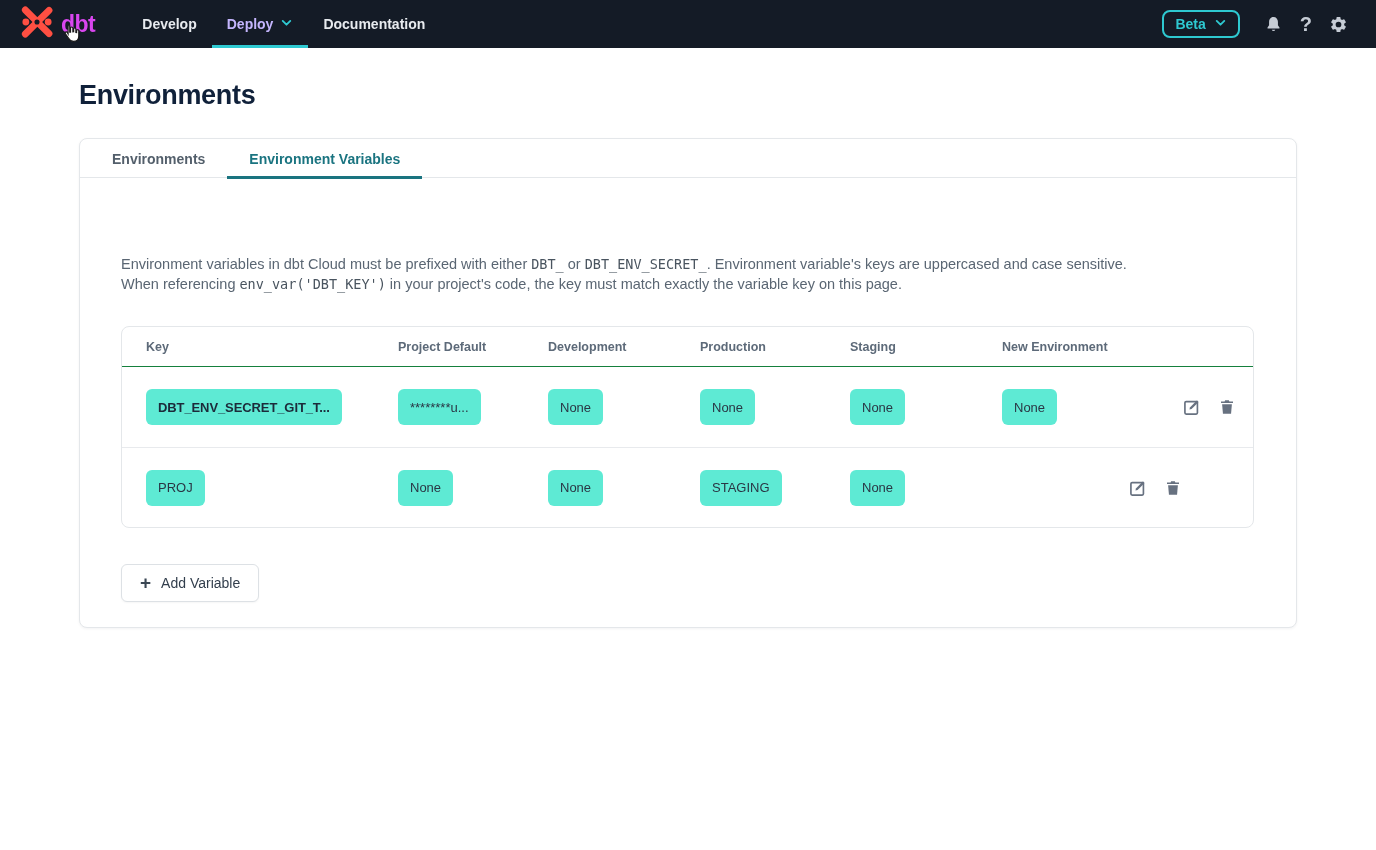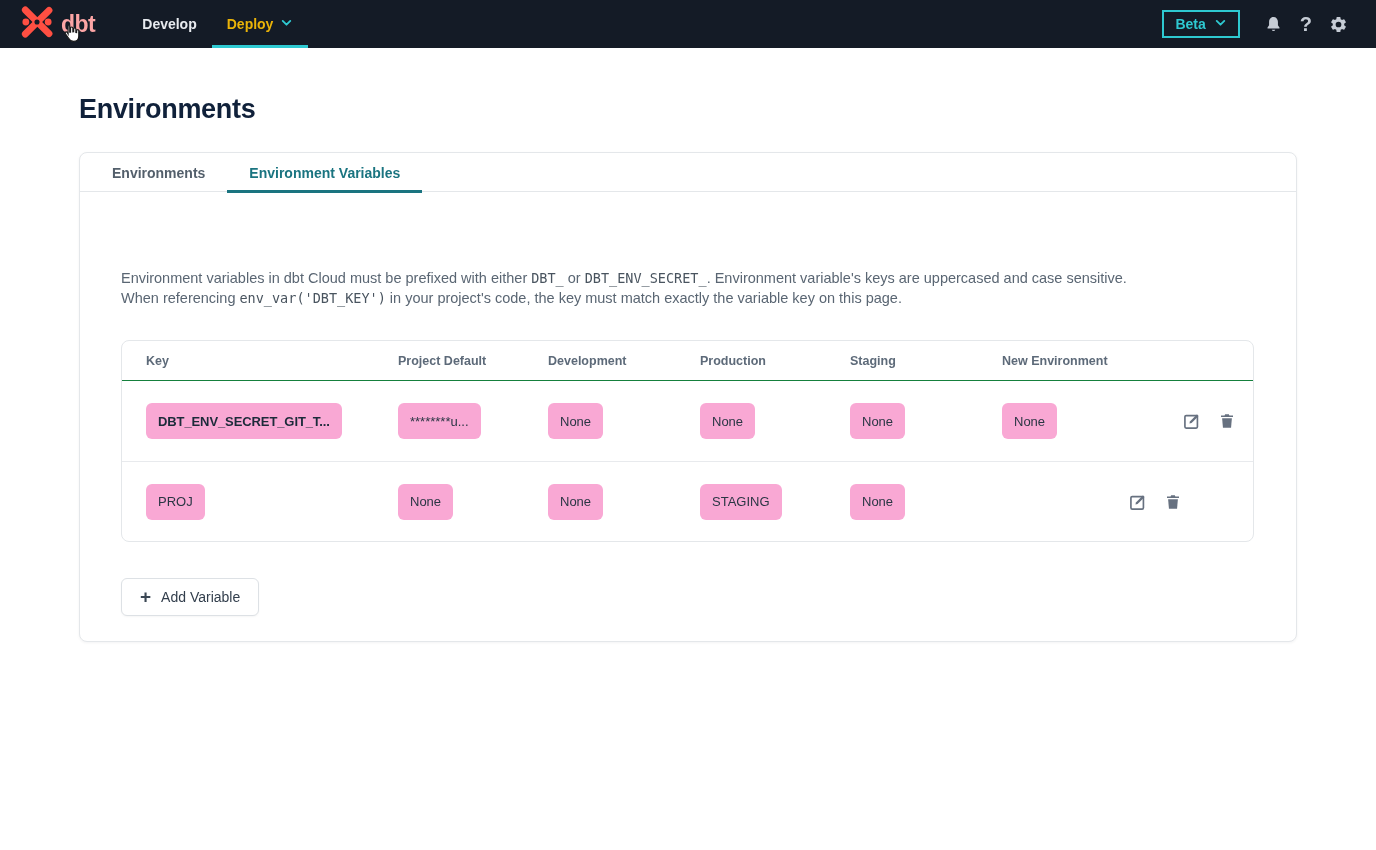--- a/index.html
+++ b/index.html
@@ -8,45 +8,45 @@
     font-family:"Liberation Sans","DejaVu Sans",sans-serif;
     background:#ffffff; color:#16253a; overflow:hidden; position:relative;
   }
 
   
   .navbar {
     height:48px; background:#141b26; display:flex; align-items:center;
     padding:0 28px 0 20px; position:relative;
   }
   .logo-wrap { display:flex; align-items:center; gap:7px; margin-right:32px; cursor:pointer; }
-  .logo-text { color:#fca5a5; font-size:23px; font-weight:700; letter-spacing:-0.5px; }
+  .logo-text { color:#d946ef; font-size:23px; font-weight:700; letter-spacing:-0.5px; }
   .nav-links { display:flex; height:48px; }
   .nav-link {
     display:flex; align-items:center; gap:7px; padding:0 15px; height:48px;
     color:#e8ebef; font-size:14px; font-weight:600; cursor:pointer; position:relative;
   }
-  .nav-link.active { color:#eab308; }
+  .nav-link.active { color:#c4b5fd; }
   .nav-link.active::after {
     content:""; position:absolute; left:0; right:0; bottom:0; height:3px; background:#2ec9d1;
   }
   .nav-right { margin-left:auto; display:flex; align-items:center; gap:24px; }
   .beta-badge {
-    display:flex; align-items:center; gap:8px; border:2px solid #2ec9d1; border-radius:0;
+    display:flex; align-items:center; gap:8px; border:2px solid #2ec9d1; border-radius:8px;
     padding:4px 11px; color:#2ec9d1; font-size:14px; font-weight:700; cursor:pointer;
   }
   .breadcrumb { display:flex; align-items:center; gap:9px; cursor:pointer; }
   .crumb-project { color:#edeff2; font-size:15px; font-weight:700; }
   .crumb-sep { color:#97a1ad; font-size:14px; }
   .crumb-page { color:#d8dce2; font-size:15px; font-weight:400; }
   .nav-icons { display:flex; align-items:center; gap:17px; }
   .nav-icon { color:#c6ccd5; display:flex; align-items:center; cursor:pointer; }
   .q-icon { font-size:20px; font-weight:800; color:#c6ccd5; line-height:1; }
 
   
-  .main { padding:44px 79px 0 79px; }
+  .main { padding:30px 79px 0 79px; }
   .page-title { font-size:27px; font-weight:700; color:#10213a; letter-spacing:-0.3px; line-height:34px; }
 
   .card {
     margin-top:26px; background:#ffffff; border:1px solid #e4e7ea; border-radius:8px;
     box-shadow:0 1px 3px rgba(20,27,38,0.05);
   }
   .tab-bar { display:flex; border-bottom:1px solid #e4e7ea; padding-left:10px; height:39px; }
   .tab {
     display:flex; align-items:center; padding:0 22px; font-size:14px; font-weight:600;
     color:#535f6b; cursor:pointer; position:relative; height:39px;
@@ -72,21 +72,21 @@
     display:grid;
     grid-template-columns:252px 150px 152px 150px 152px 180px 1fr;
     align-items:center; padding:0 24px;
   }
   .t-head { height:40px; border-bottom:1px solid #15803d; }
   .t-head .t-cell { font-size:12.5px; font-weight:700; color:#5d6a79; }
   .t-data { height:80px; }
   .t-data + .t-data { border-top:1px solid #e8eaed; }
   .pill {
     display:inline-flex; align-items:center; height:36px; padding:0 12px;
-    background:#f9a8d4; border-radius:6px; font-size:13px; color:#2a3644; white-space:nowrap;
+    background:#5eead4; border-radius:6px; font-size:13px; color:#2a3644; white-space:nowrap;
   }
   .pill.key { font-weight:700; color:#1c2b3a; letter-spacing:-0.1px; }
   .actions { display:flex; justify-content:flex-end; align-items:center; gap:16px; }
   .icon-btn { color:#677180; cursor:pointer; display:flex; align-items:center; }
 
   .add-btn {
     margin-top:36px; display:inline-flex; align-items:center; gap:10px;
     background:#ffffff; border:1px solid #dde1e5; border-radius:6px;
     padding:0 18px; height:38px; font-size:14px; color:#323e4c; font-weight:400;
     cursor:pointer; box-shadow:0 1px 2px rgba(20,27,38,0.04);
@@ -119,20 +119,23 @@
       <span>Develop</span>
     </div>
     <div class="nav-link active">
       <span>Deploy</span>
       <span>
         <svg width="13" height="13" viewBox="0 0 24 24" fill="none" stroke="#2ec9d1" stroke-width="3.4" stroke-linecap="round" stroke-linejoin="round">
             <polyline points="5,9 12,16 19,9"></polyline>
           </svg>
       </span>
     </div>
+    <div class="nav-link">
+      <span>Documentation</span>
+    </div>
   </div>
 
   <div class="nav-right">
     <div class="beta-badge">
       <span>Beta</span>
       <span>
         <svg width="13" height="13" viewBox="0 0 24 24" fill="none" stroke="#2ec9d1" stroke-width="3.4" stroke-linecap="round" stroke-linejoin="round">
             <polyline points="5,9 12,16 19,9"></polyline>
           </svg>
       </span>

